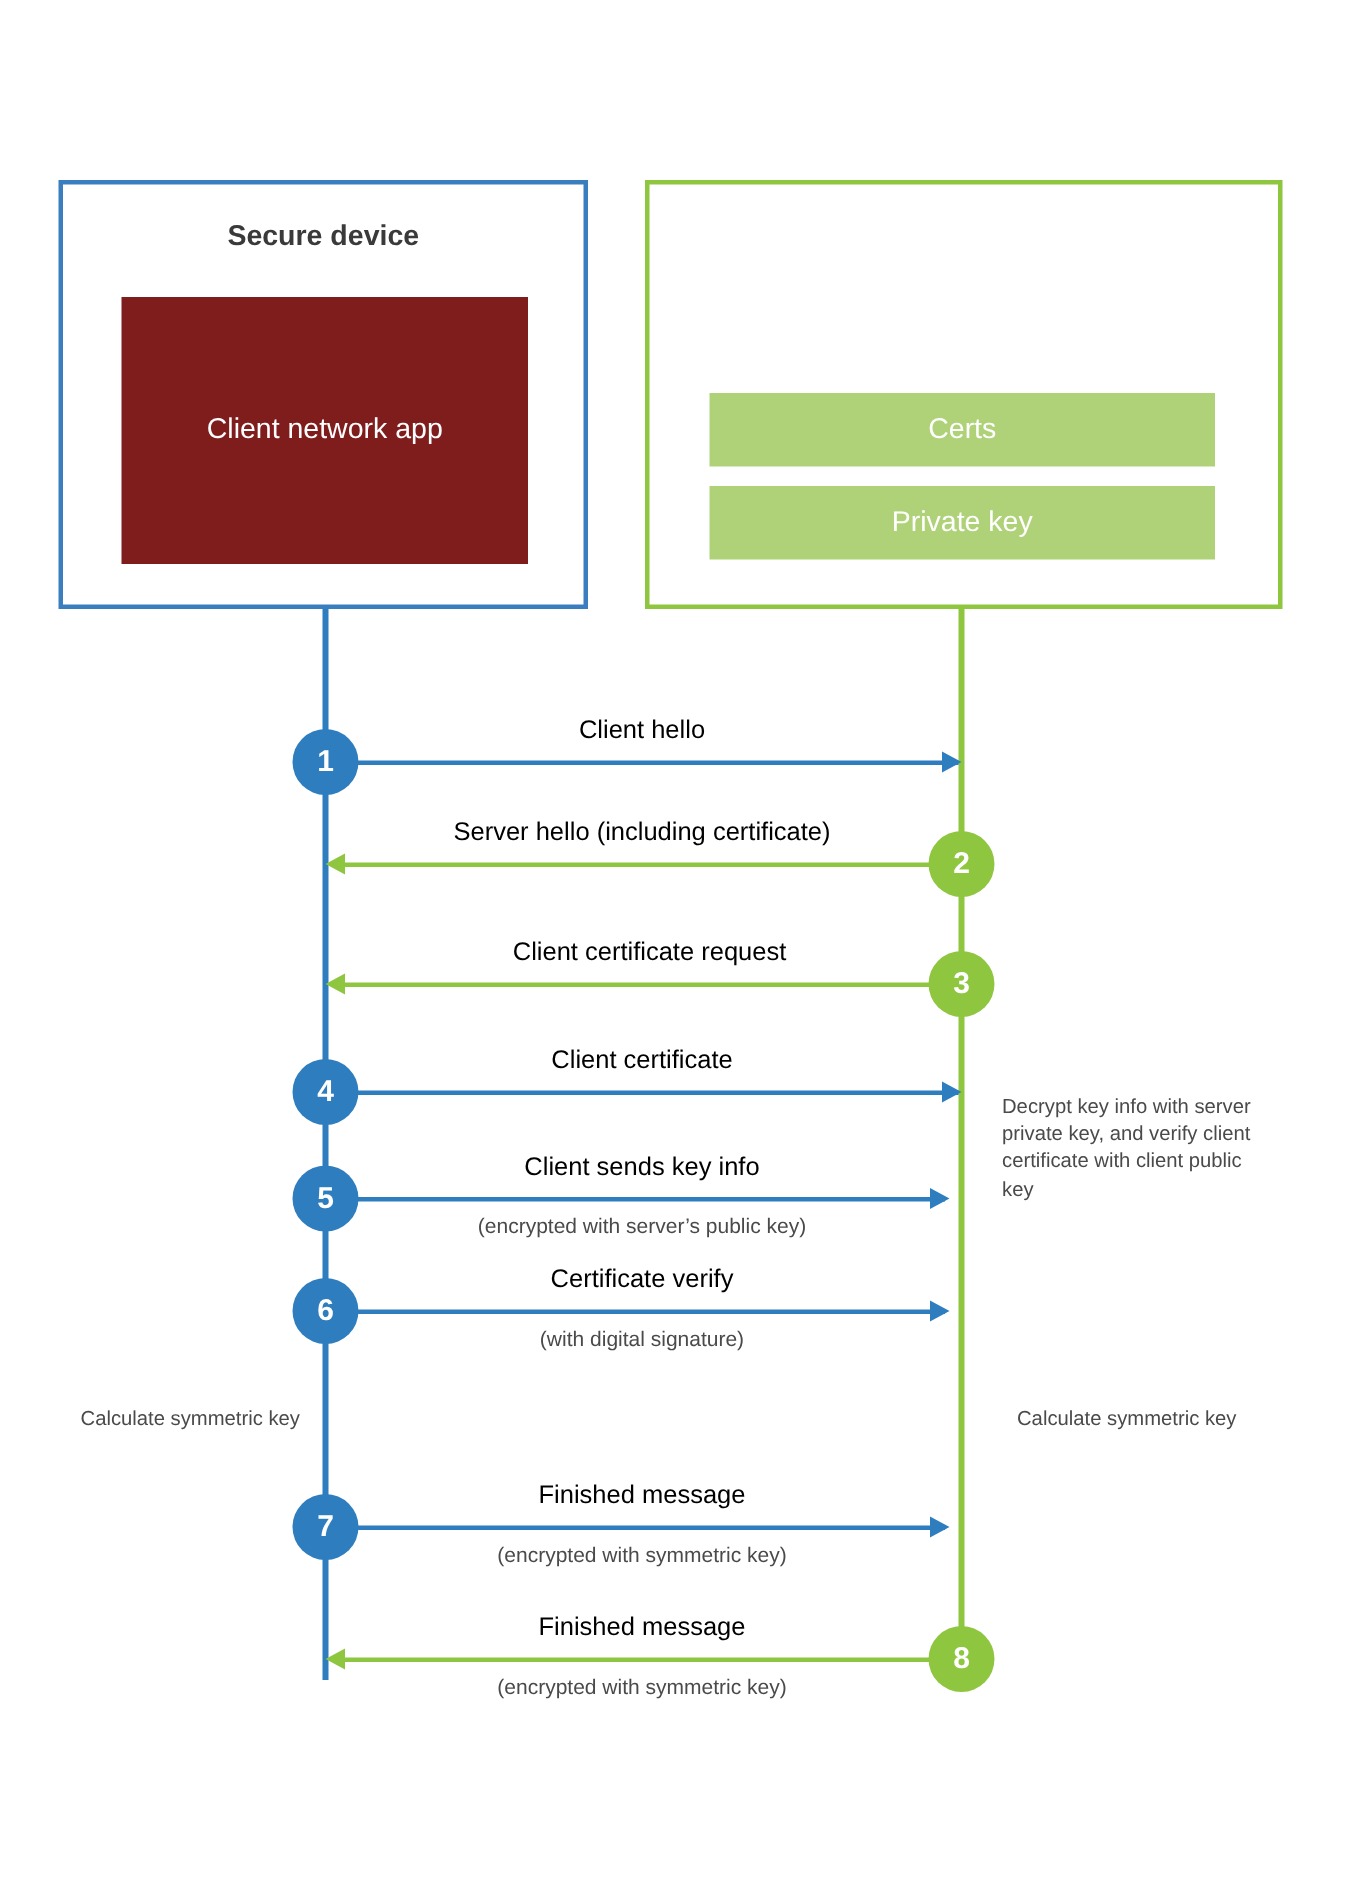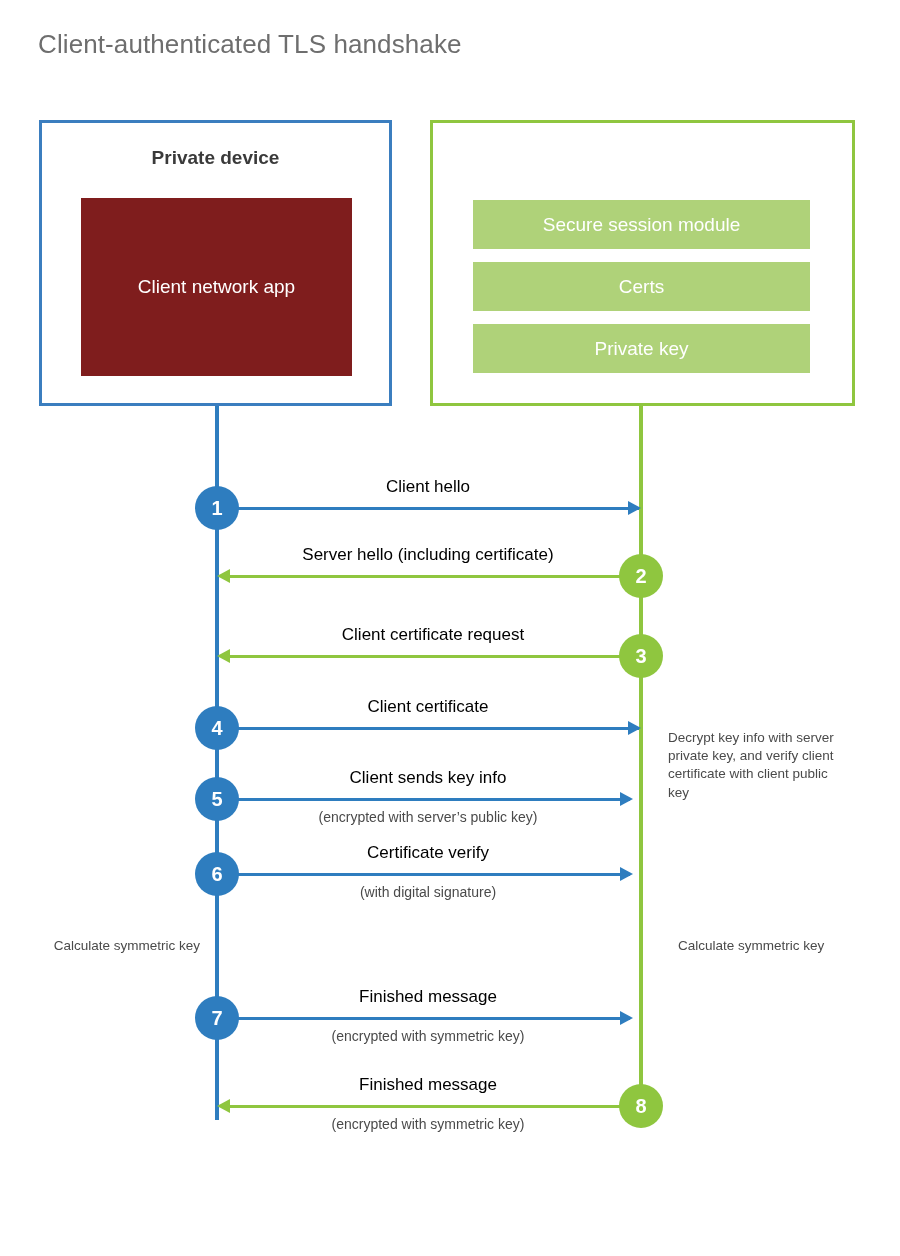--- a/index.html
+++ b/index.html
@@ -192,29 +192,27 @@
     top: 937px;
     width: 180px;
     text-align: left;
   }
 </style>
 </head>
 <body>
 
 <div id="stage">
 
-  <div class="title">Client-authenticated TLS handshake</div>
 
   <div class="actor-box client">
-    <div class="actor-title">Private device</div>
+    <div class="actor-title">Secure device</div>
     <div class="inner-block app">Client network app</div>
   </div>
 
   <div class="actor-box server">
-    <div class="inner-block srv-bar b1">Secure session module</div>
     <div class="inner-block srv-bar b3">Private key</div>
     <div class="inner-block srv-bar b2">Certs</div>
   </div>
 
   <div class="lifeline client-line"></div>
   <div class="lifeline server-line"></div>
 
   <div class="msg" style="top:507px">
     <div class="msg-line blue" style="left:217px; width:422px;"></div>
     <div class="arrow-head right blue" style="left:628px;"></div>

